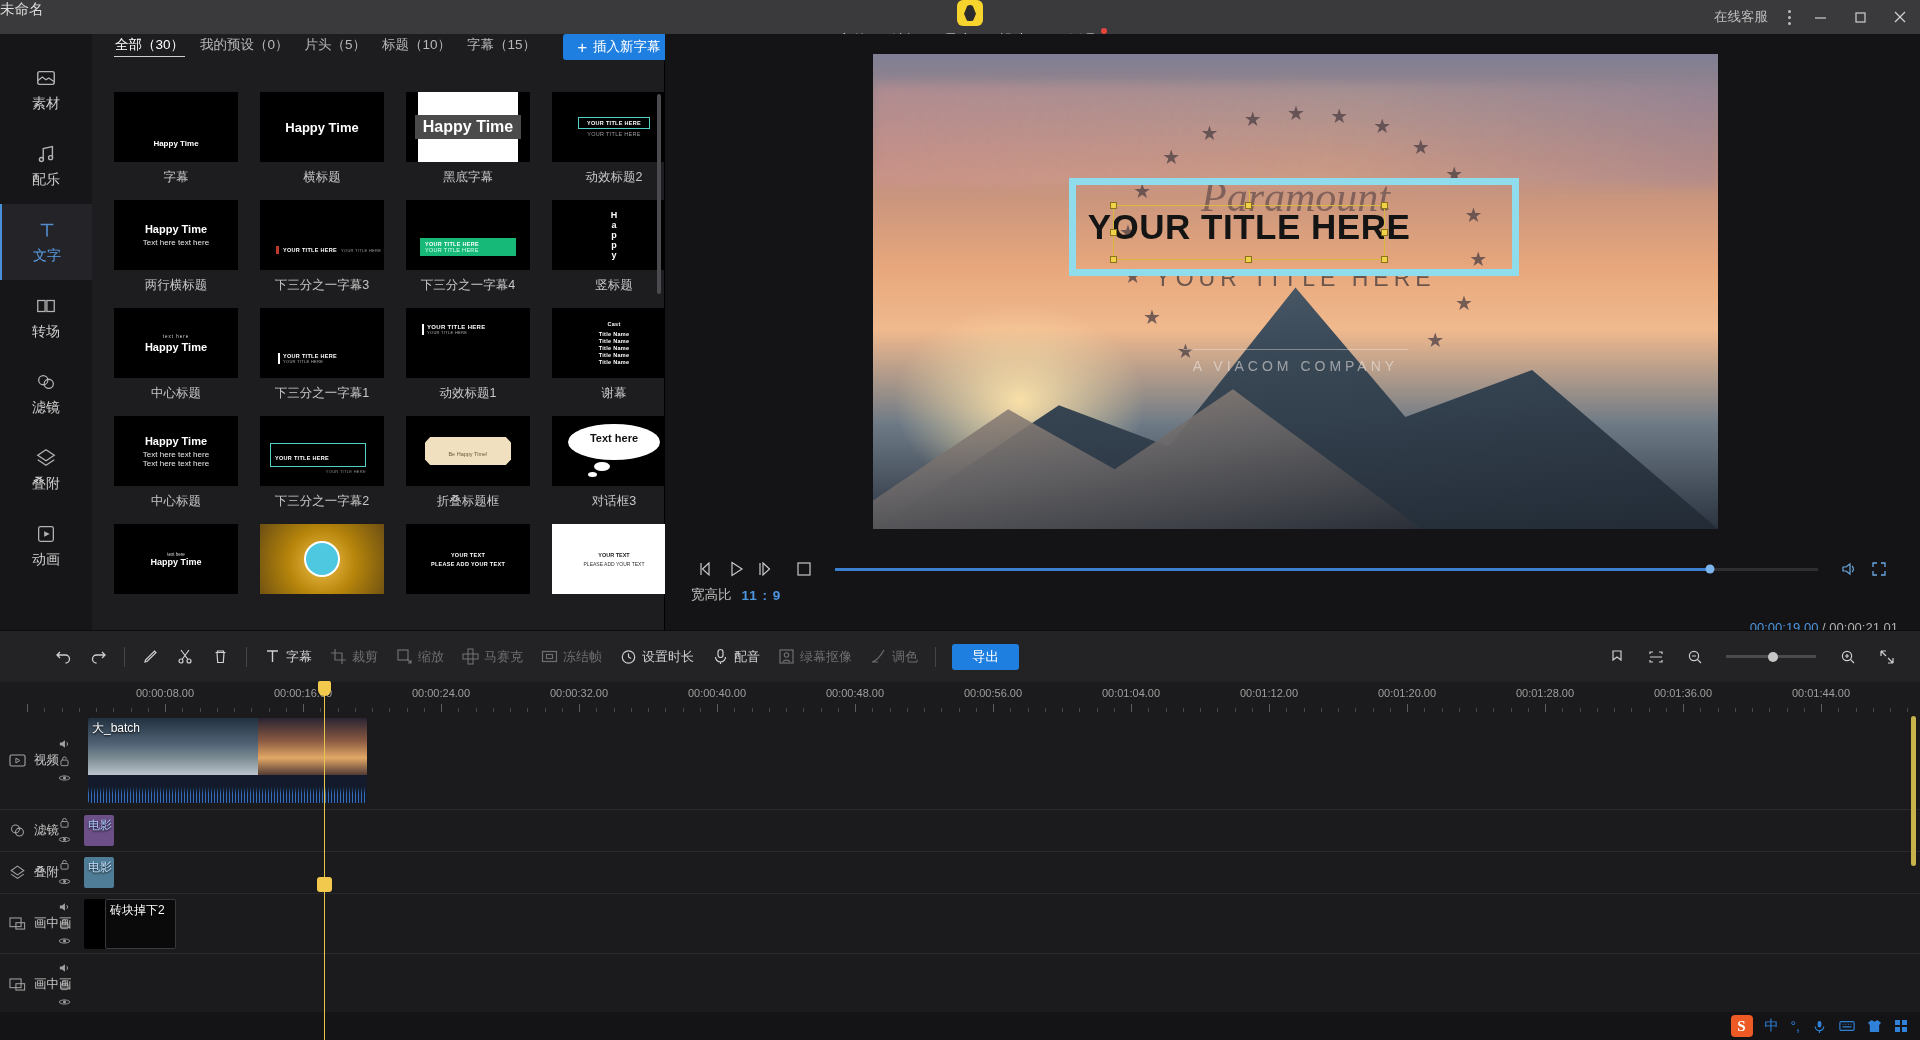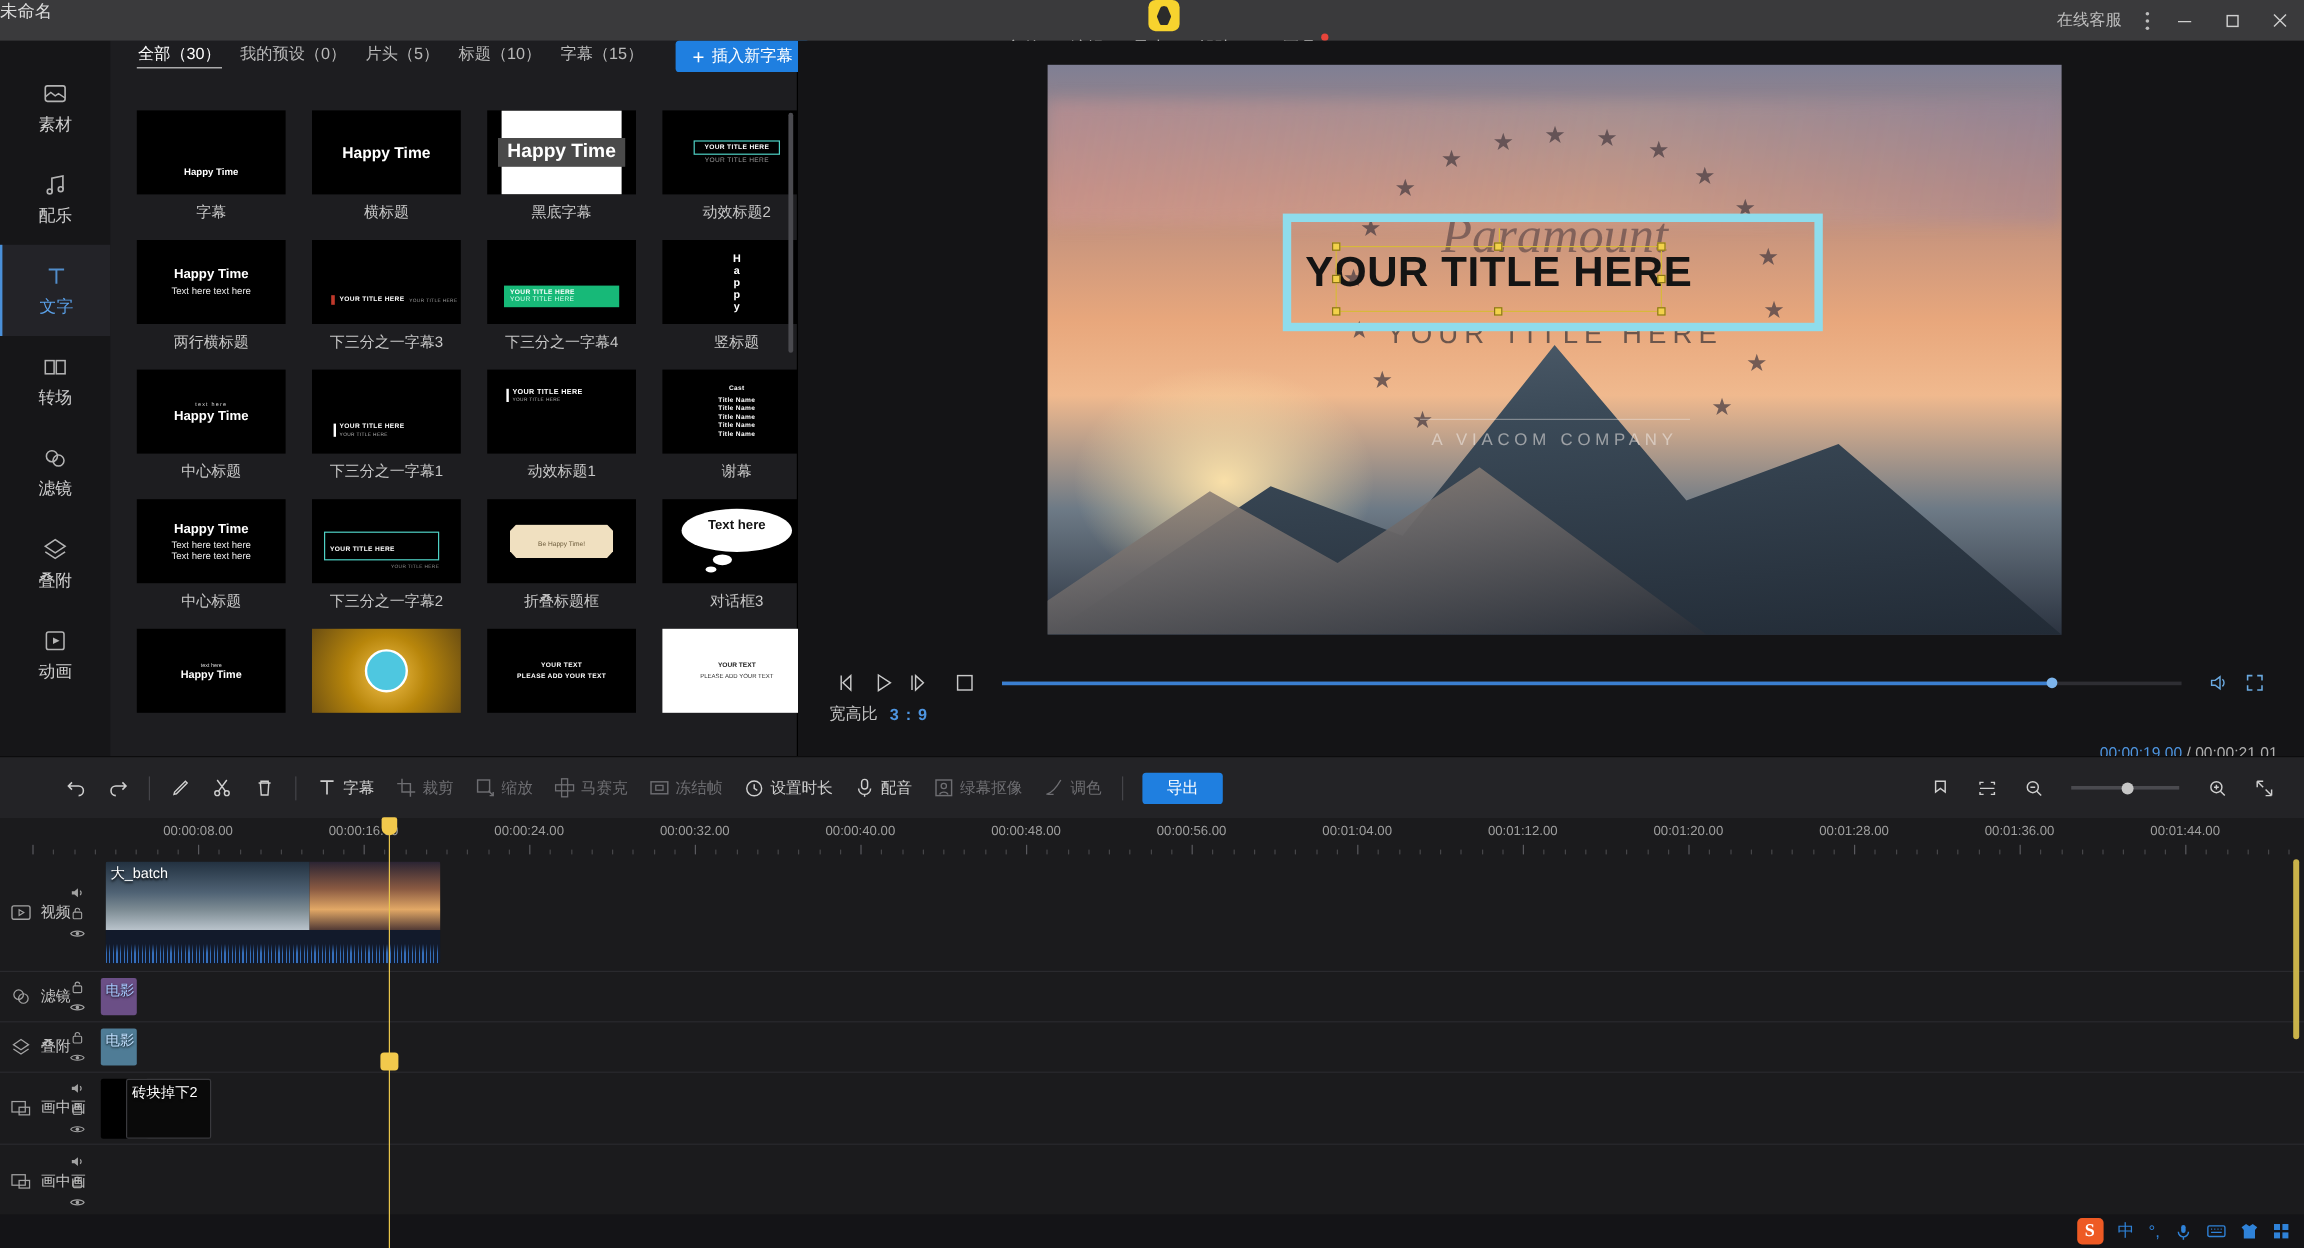--- a/index.html
+++ b/index.html
@@ -679,21 +679,21 @@
       </div>
       <div class="pbtn">
         <svg width="18" height="18" viewBox="0 0 18 18">
           <path d="M3 7V3h4M15 7V3h-4M3 11v4h4M15 11v4h-4" fill="none" stroke="#6aa9e0" stroke-width="1.3"></path>
         </svg>
       </div>
     </div>
 
     <div class="ratio-row">
       <span>宽高比</span>
-      <span class="ratio-val">3 : 9</span>
+      <span class="ratio-val">11 : 9</span>
     </div>
     <div class="tc">
       <span class="cur">00:00:19.00</span>
       <span>/</span>
       <span>00:00:21.01</span>
     </div>
   </div>
 
   <div class="toolbar">
     <div style="width:46px"></div>

